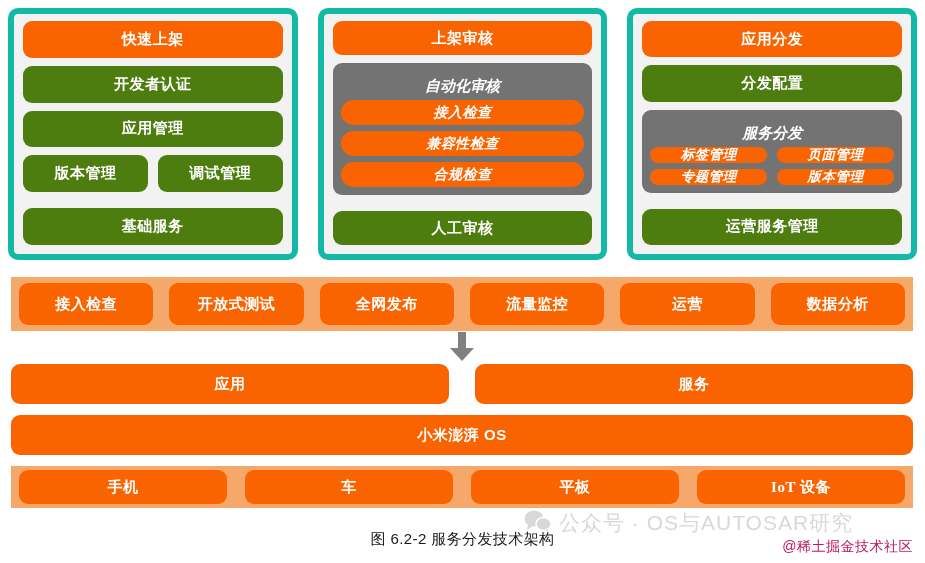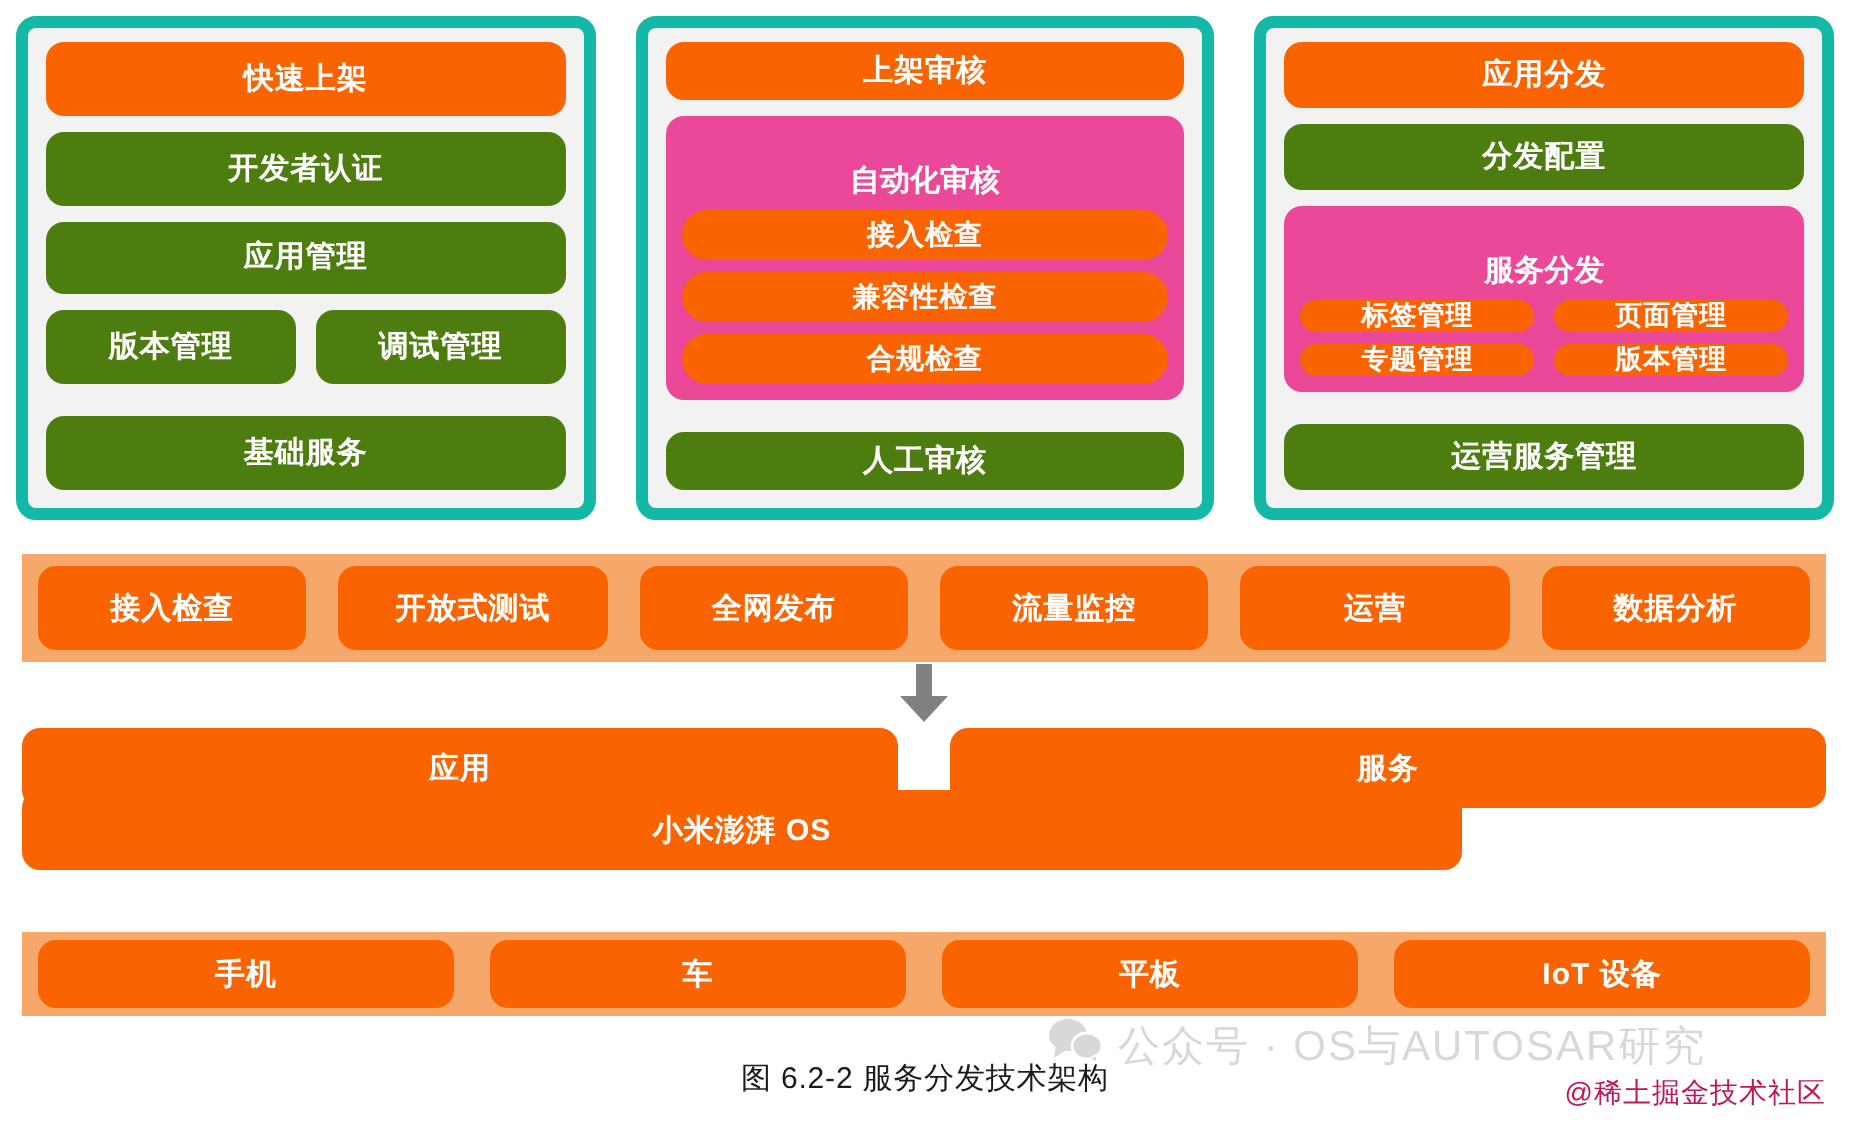--- a/index.html
+++ b/index.html
@@ -63,26 +63,27 @@
   }
   .col-band {
     height: 38px;
     border-radius: 9px;
     font-size: 15px;
   }
   .col-spacer { flex: 1 1 auto; }
 
   
   .group {
-    background: #ec4899;
-    border-radius: 9px;
-    padding: 22px 8px 8px 8px;
+    background: #737373;
+    border-radius: 9px;
+    padding: 12px 8px 8px 8px;
     box-sizing: border-box;
     display: flex;
     flex-direction: column;
+    font-style: italic;
   }
   .group-title {
     color: #ffffff;
     font-weight: bold;
     font-size: 15px;
     text-align: center;
     line-height: 22px;
     margin-bottom: 3px;
   }
   .group-item {
@@ -161,35 +162,36 @@
   .row-appservice .chip {
     flex: 1 1 0;
     border-radius: 9px;
     font-size: 15px;
   }
 
   
   .row-os {
     position: absolute;
     left: 11px;
-    top: 395px;
-    width: 720px;
+    top: 415px;
+    width: 902px;
     height: 40px;
     border-radius: 9px;
     font-size: 15px;
   }
 
   
   .band-devices {
     left: 11px;
     top: 466px;
     width: 902px;
     height: 42px;
     padding: 0 8px;
     gap: 18px;
+    font-family: Liberation Serif, serif;
   }
   .band-devices .chip {
     flex: 1 1 0;
     height: 34px;
     border-radius: 9px;
     font-size: 15px;
   }
 
   
   .caption {

